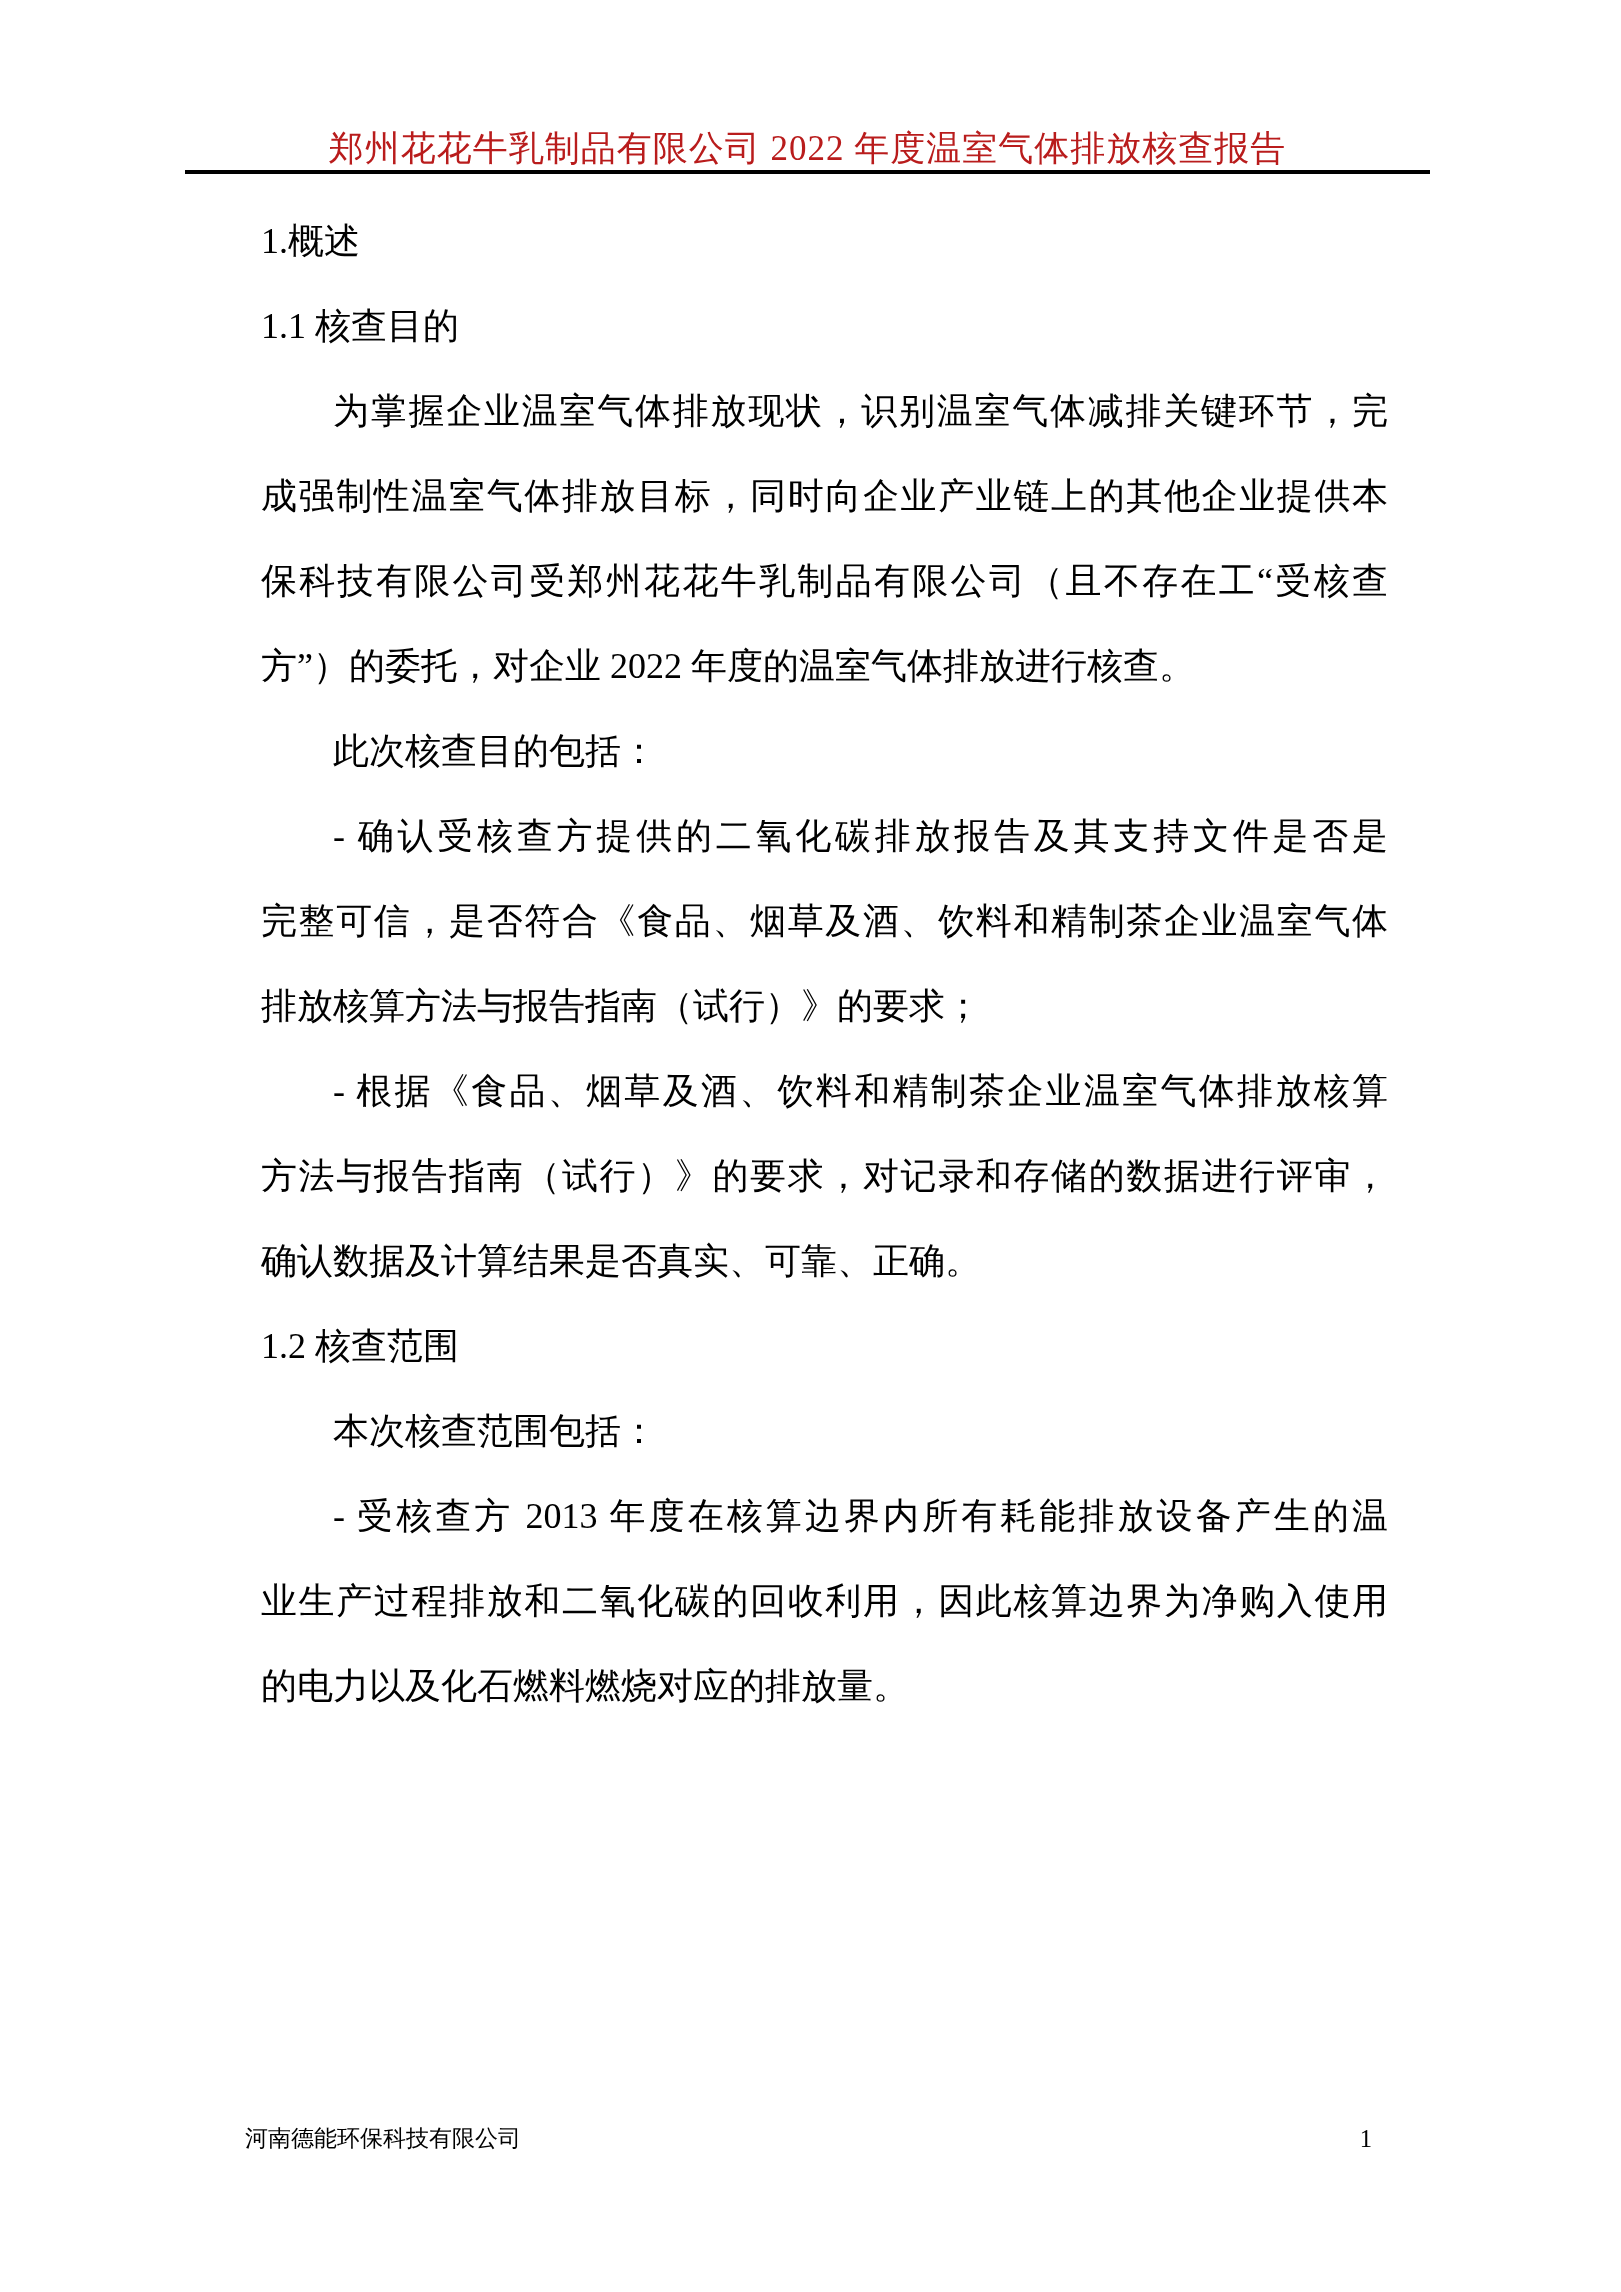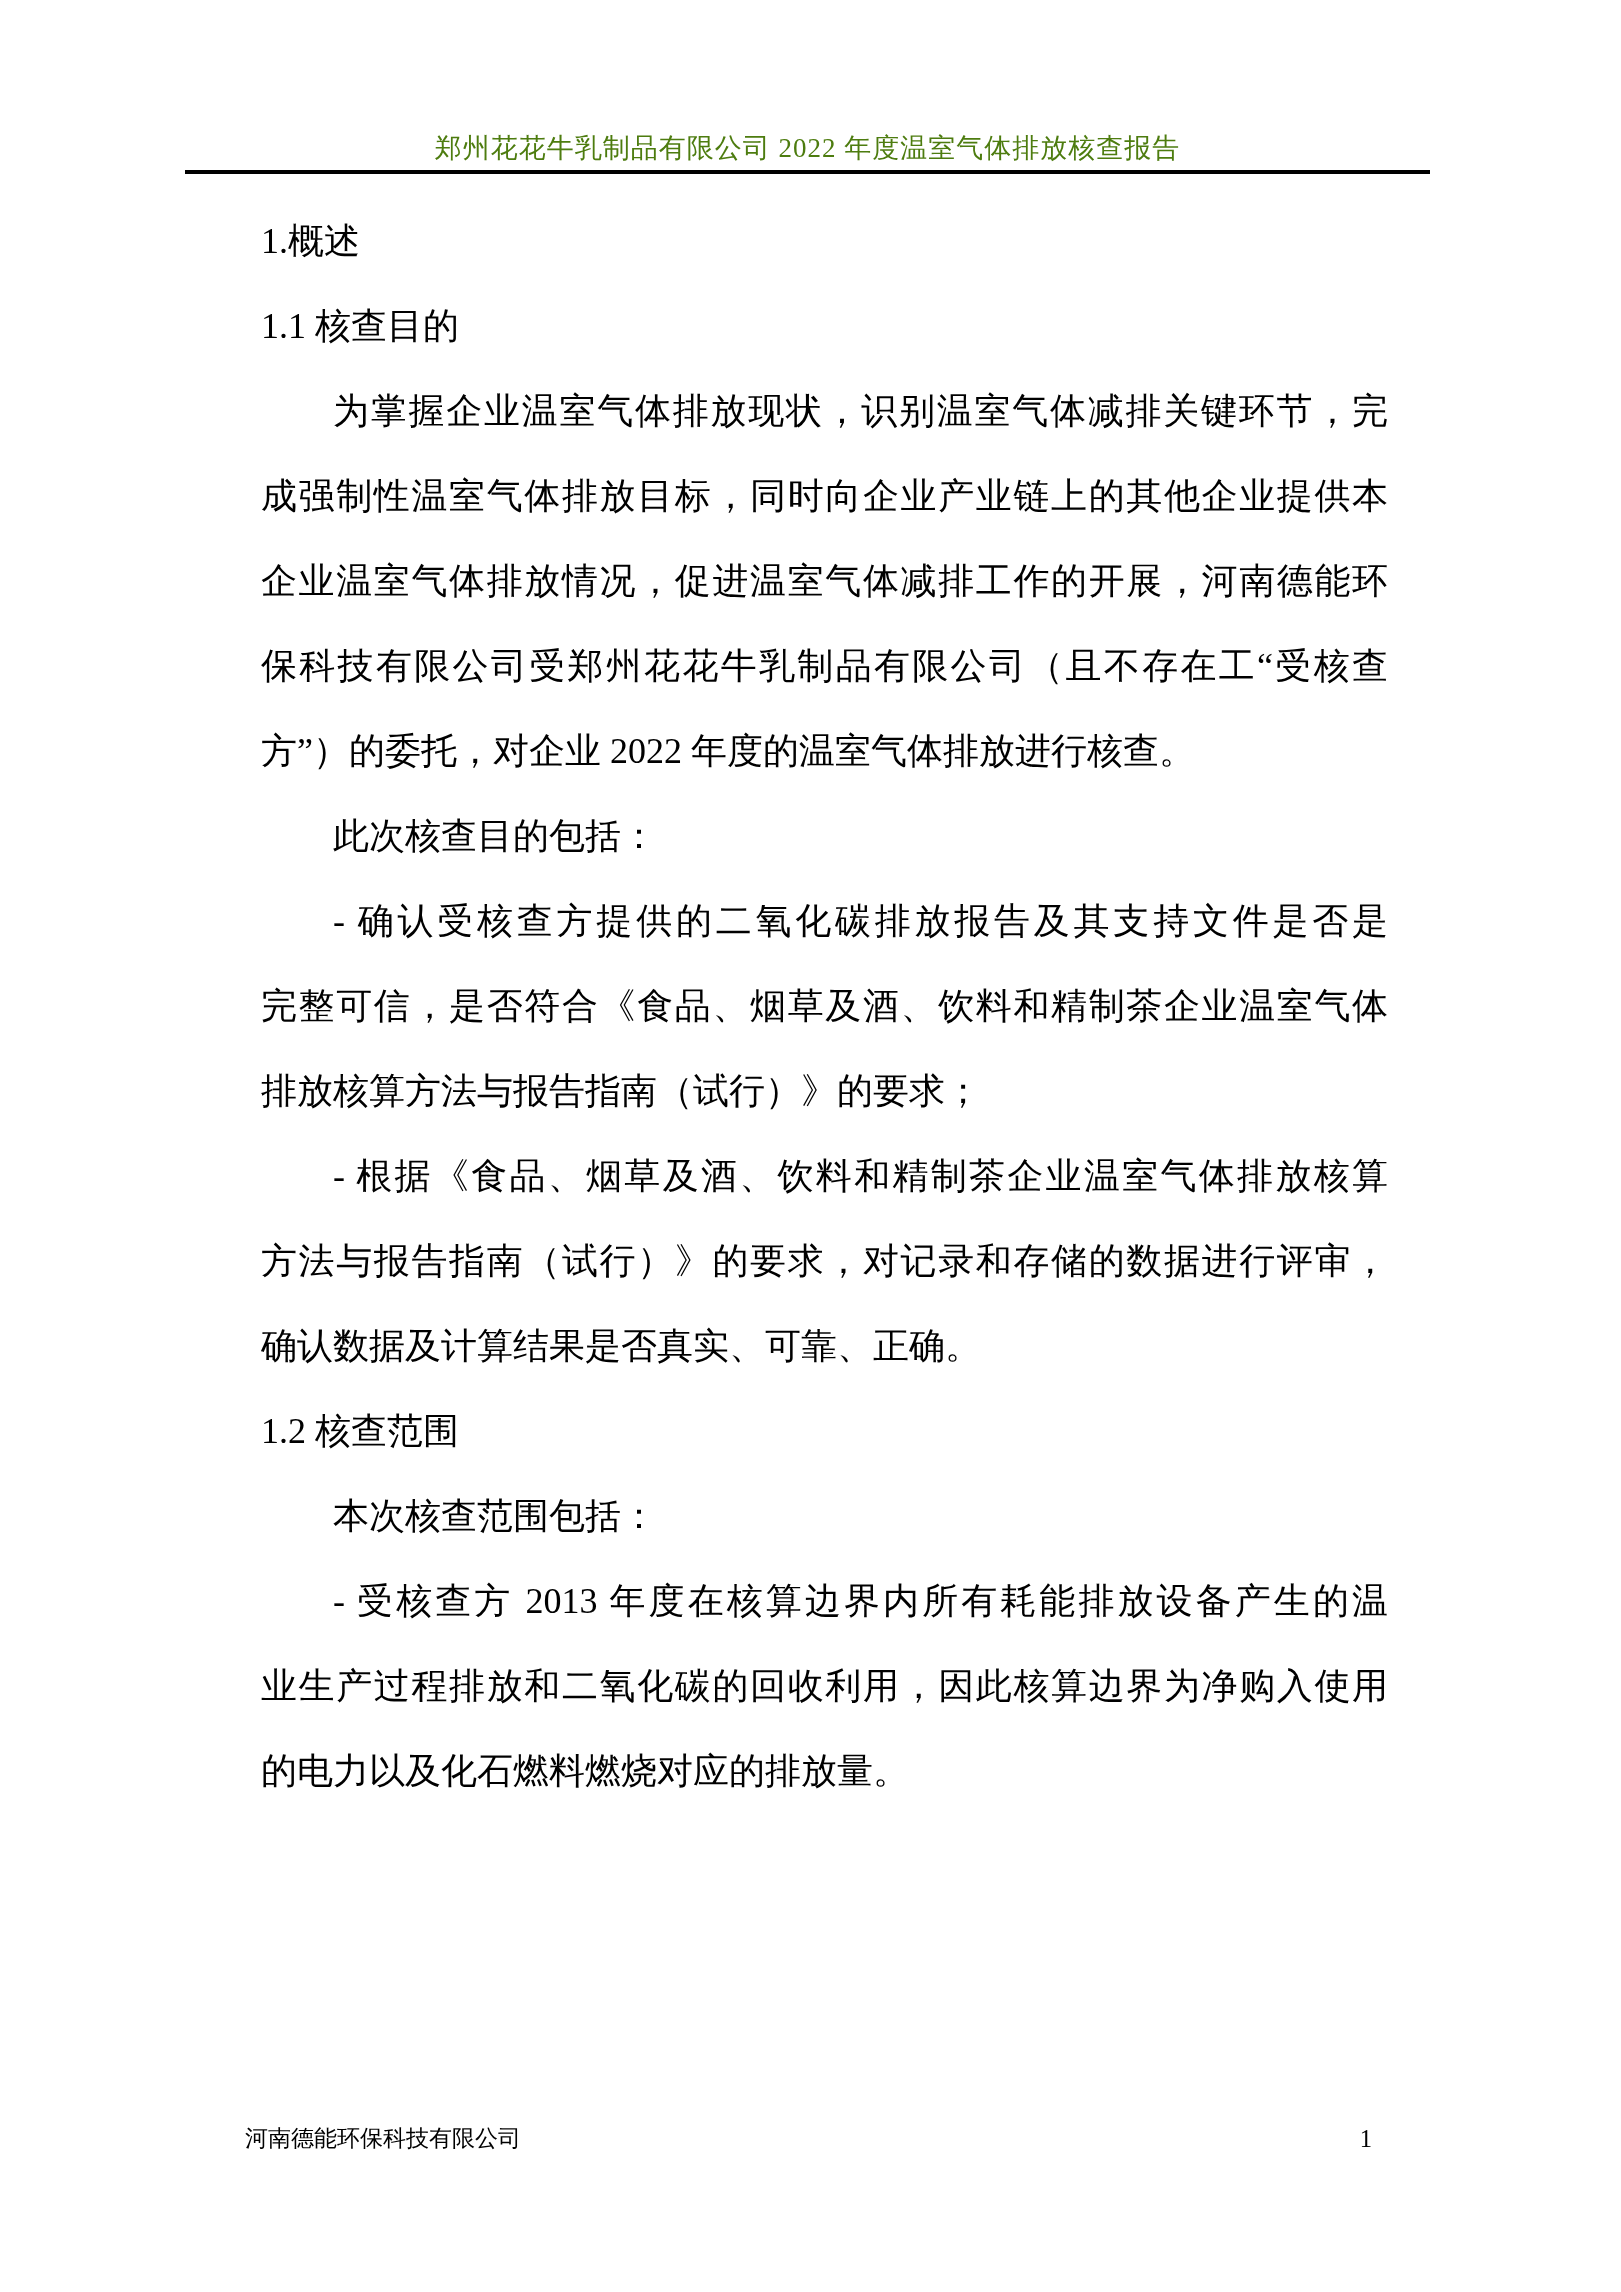--- a/index.html
+++ b/index.html
@@ -20,24 +20,24 @@
     inset: 0;
     background: #ffffff;
   }
   
   .header {
     position: absolute;
     left: 185px;
     top: 133px;
     width: 1245px;
     text-align: center;
-    font-size: 27px;
+    font-size: 35px;
     letter-spacing: 1px;
     line-height: 31px;
-    color: #4d7c0f;
+    color: #b91c1c;
     white-space: nowrap;
   }
   .header-rule {
     position: absolute;
     left: 185px;
     top: 170px;
     width: 1245px;
     height: 3.9px;
     background: #000000;
   }
@@ -90,21 +90,20 @@
 
   <div class="header">郑州花花牛乳制品有限公司 2022 年度温室气体排放核查报告</div>
 
   <div class="header-rule"></div>
 
   <div class="content">
       <div class="line h1">1.概述</div>
       <div class="line h2">1.1 核查目的</div>
       <div class="line body indent fill">为掌握企业温室气体排放现状，识别温室气体减排关键环节，完</div>
       <div class="line body fill">成强制性温室气体排放目标，同时向企业产业链上的其他企业提供本</div>
-      <div class="line body fill">企业温室气体排放情况，促进温室气体减排工作的开展，河南德能环</div>
       <div class="line body fill">保科技有限公司受郑州花花牛乳制品有限公司（且不存在工“受核查</div>
       <div class="line body">方”）的委托，对企业 2022 年度的温室气体排放进行核查。</div>
       <div class="line body indent">此次核查目的包括：</div>
       <div class="line body indent fill">- 确认受核查方提供的二氧化碳排放报告及其支持文件是否是</div>
       <div class="line body fill">完整可信，是否符合《食品、烟草及酒、饮料和精制茶企业温室气体</div>
       <div class="line body">排放核算方法与报告指南（试行）》的要求；</div>
       <div class="line body indent fill">- 根据《食品、烟草及酒、饮料和精制茶企业温室气体排放核算</div>
       <div class="line body fill">方法与报告指南（试行）》的要求，对记录和存储的数据进行评审，</div>
       <div class="line body">确认数据及计算结果是否真实、可靠、正确。</div>
       <div class="line h2">1.2 核查范围</div>

